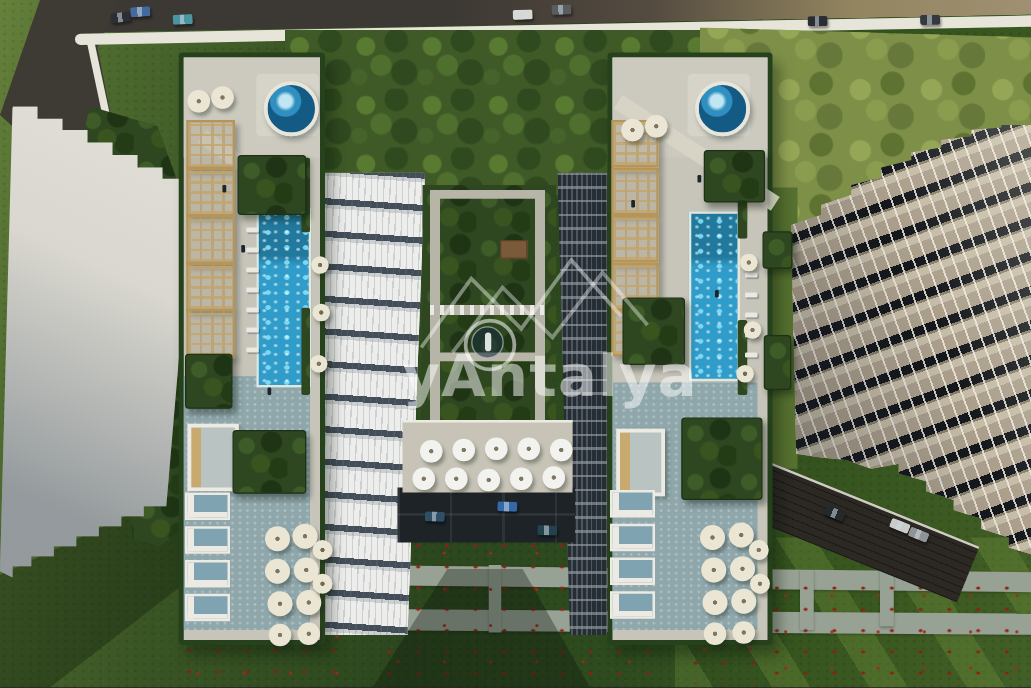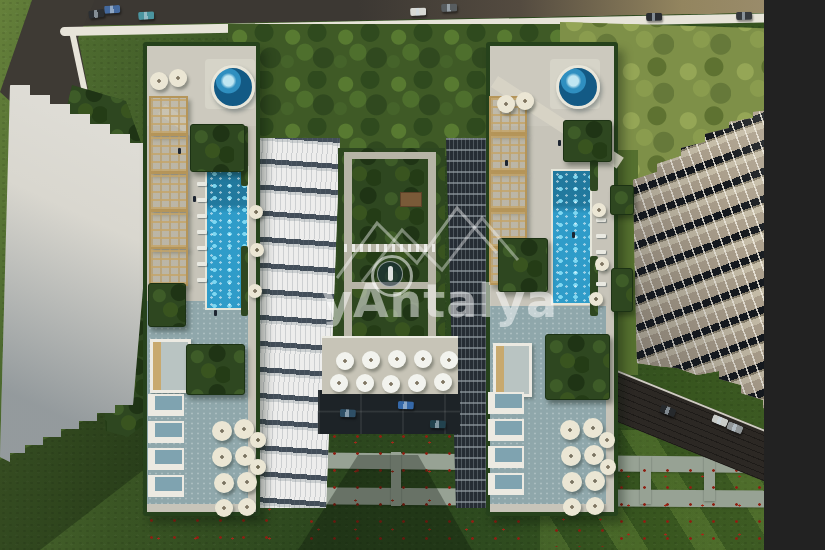--- a/index.html
+++ b/index.html
@@ -1,16 +1,16 @@
 <!DOCTYPE html>
 <html><head>
 <meta charset="utf-8">
 <style>
   html,body{margin:0;padding:0;background:#222;}
-  #stage{position:relative;width:764px;height:550px;overflow:hidden;
+  #stage{position:relative;width:825px;height:550px;overflow:hidden;
          font-family:"DejaVu Sans",sans-serif;}
   .abs{position:absolute;}
   
   .ground{left:0;top:0;width:825px;height:550px;
     background:linear-gradient(105deg,#66813b 0%,#4d6a2f 10%,#3a5524 26%,#2c471e 48%,#2e4b1f 66%,#38561f 82%,#415f26 100%);}
   .ground-tex{left:0;top:0;width:825px;height:550px;opacity:.5;
     background-image:radial-gradient(rgba(0,0,0,.18) 0 1px,transparent 1.6px),
                      radial-gradient(rgba(255,255,255,.06) 0 1px,transparent 1.5px);
     background-size:7px 6px,11px 9px;}
   .streaks-br{left:540px;top:430px;width:285px;height:120px;

